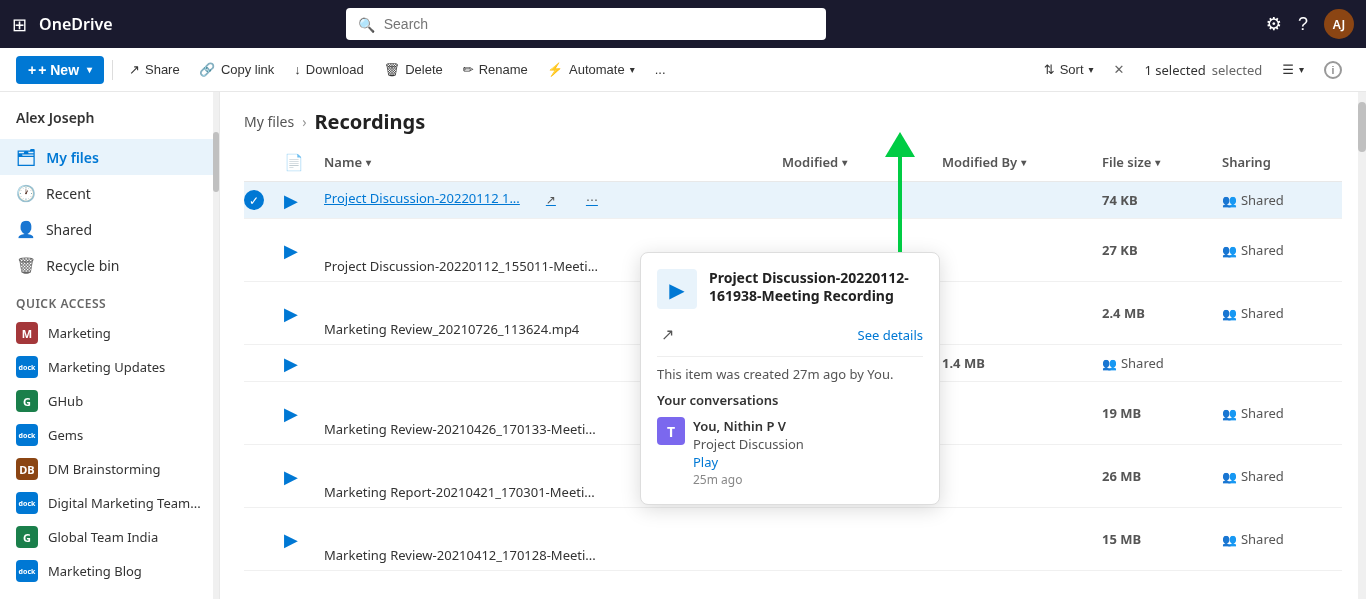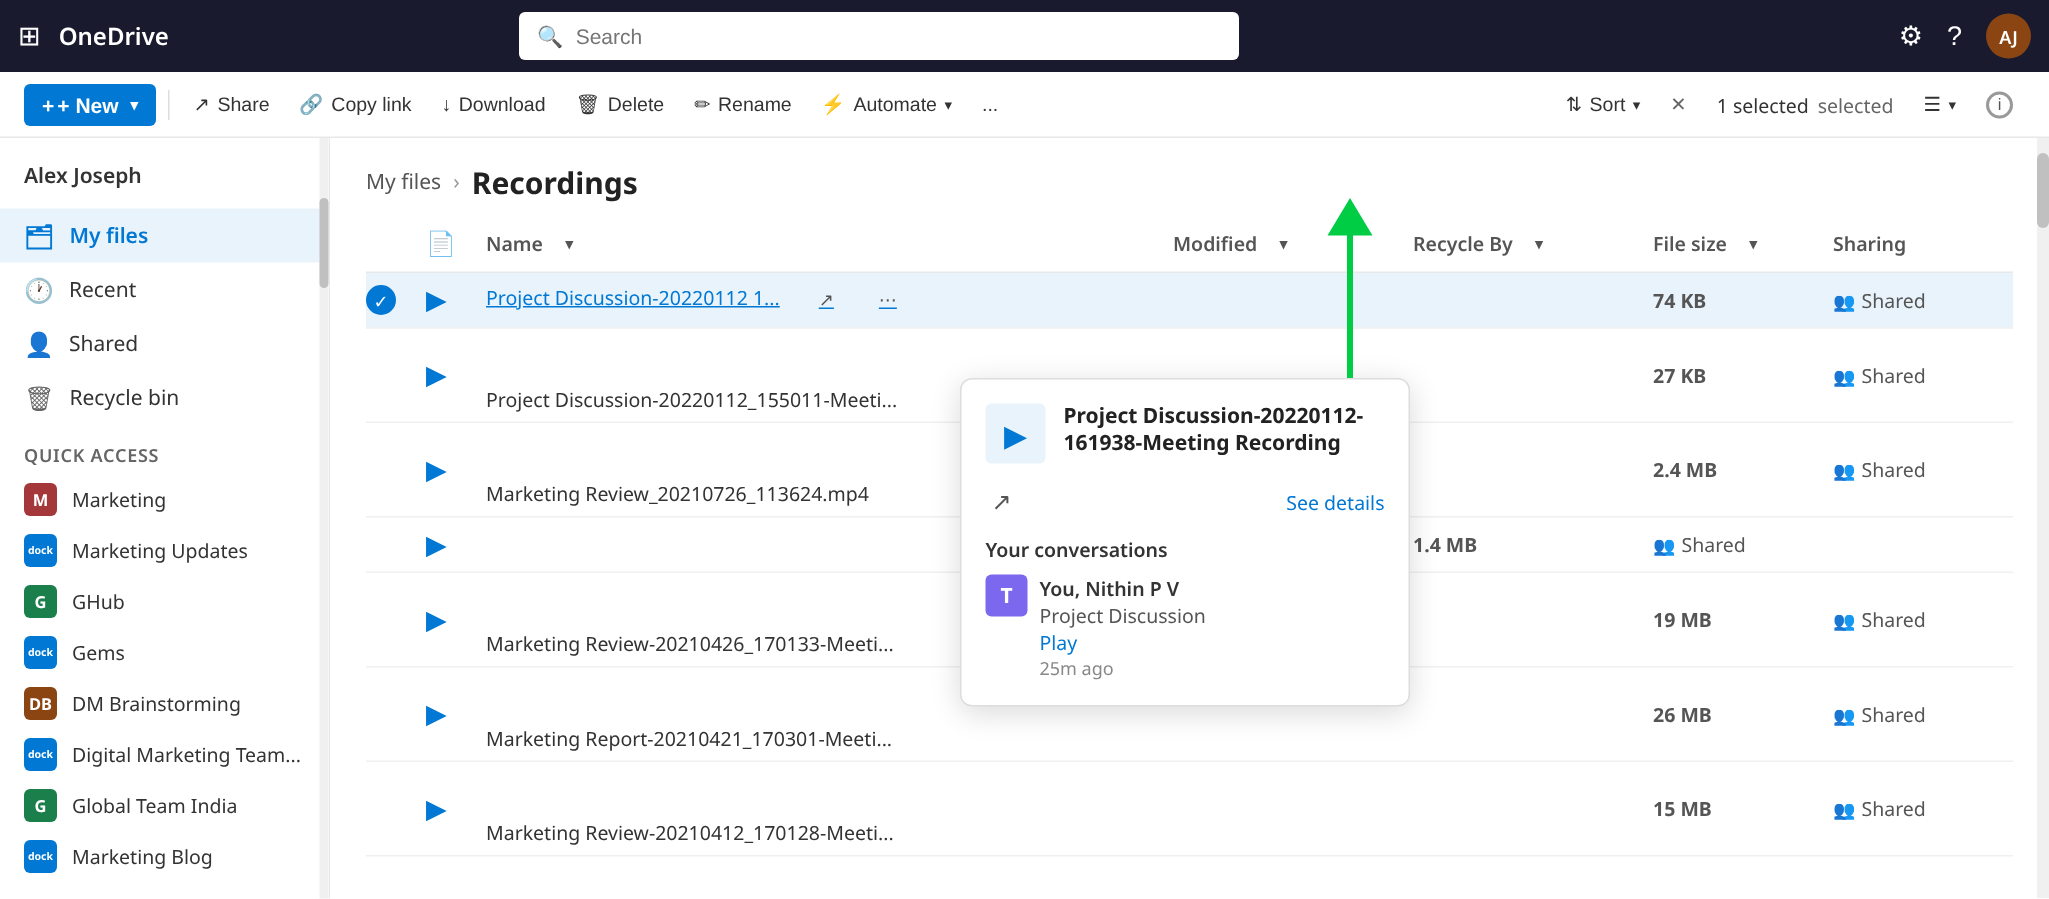--- a/index.html
+++ b/index.html
@@ -89,21 +89,21 @@
 
     
     .file-list { padding: 0 24px; }
     .file-list-header {
       display: grid;
       grid-template-columns: 40px 40px 1fr 160px 160px 120px 120px;
       align-items: center;
       padding: 8px 0; border-bottom: 1px solid #e8e8e8;
       font-size: 13px; color: #555; font-weight: 600;
     }
-    .col-header { cursor: pointer; display: flex; align-items: center; gap: 15px; }
+    .col-header { cursor: pointer; display: flex; align-items: center; gap: 4px; }
     .file-row {
       display: grid;
       grid-template-columns: 40px 40px 1fr 160px 160px 120px 120px;
       align-items: center;
       padding: 6px 0; border-bottom: 1px solid #f0f0f0;
       font-size: 13px; color: #333; cursor: pointer; position: relative;
     }
     .file-row.selected-row { background: #e8f3fb; }
     .check-circle {
       width: 20px; height: 20px; border-radius: 50%;
@@ -297,21 +297,21 @@
         </div>
         <div class="col-header">
           <span>Name</span>
           <span style="font-size:10px;">▾</span>
         </div>
         <div class="col-header">
           <span>Modified</span>
           <span style="font-size:10px;">▾</span>
         </div>
         <div class="col-header">
-          <span>Recycle By</span>
+          <span>Modified By</span>
           <span style="font-size:10px;">▾</span>
         </div>
         <div class="col-header">
           <span>File size</span>
           <span style="font-size:10px;">▾</span>
         </div>
         <div>
           <span>Sharing</span>
         </div>
       </div>
@@ -421,20 +421,21 @@
           <div class="popup-file-name">Project Discussion-20220112-161938-Meeting Recording</div>
         </div>
 
         <div class="popup-actions">
           <button class="popup-action-btn">
             <span>↗</span>
           </button>
           <a class="popup-see-details">See details</a>
         </div>
 
+        <div class="popup-created">This item was created 27m ago by You.</div>
 
         <div class="popup-conversations">
           <div class="popup-conversations-title">Your conversations</div>
           <div class="popup-convo">
             <div class="teams-icon">T</div>
             <div class="convo-details">
               <div class="convo-names">You, Nithin P V</div>
               <div class="convo-topic">Project Discussion</div>
               <div class="convo-play">Play</div>
               <div class="convo-time">25m ago</div>

